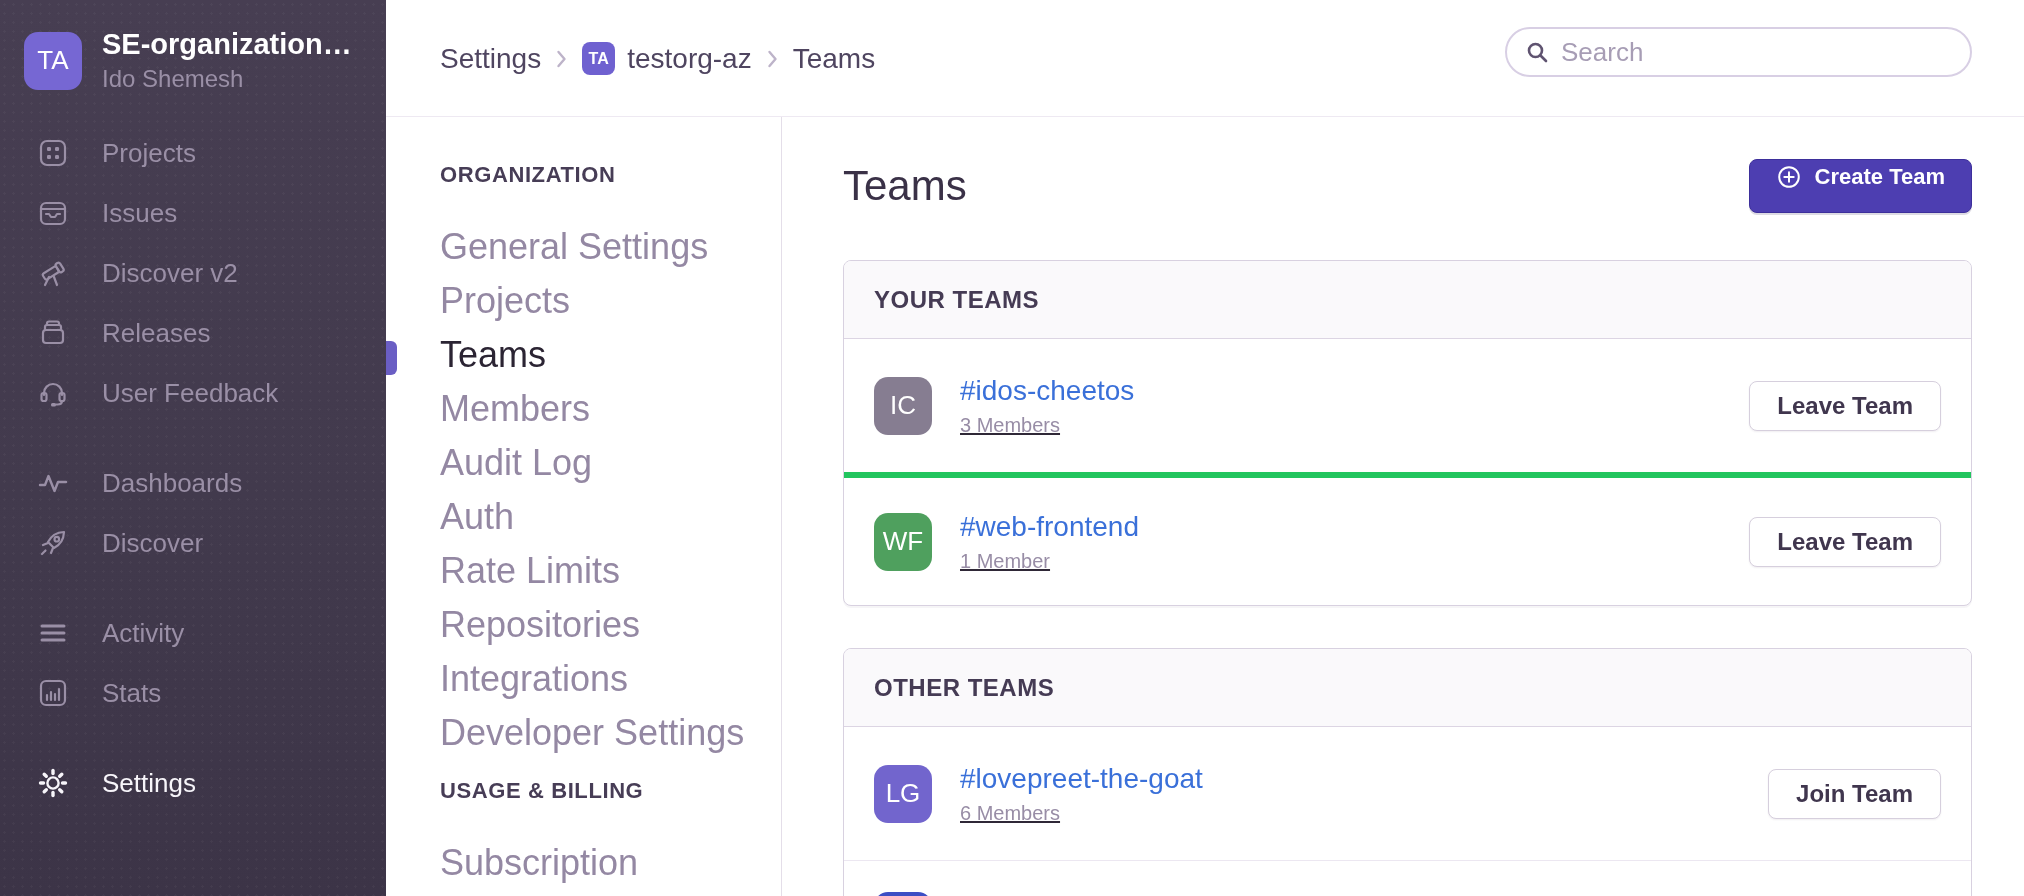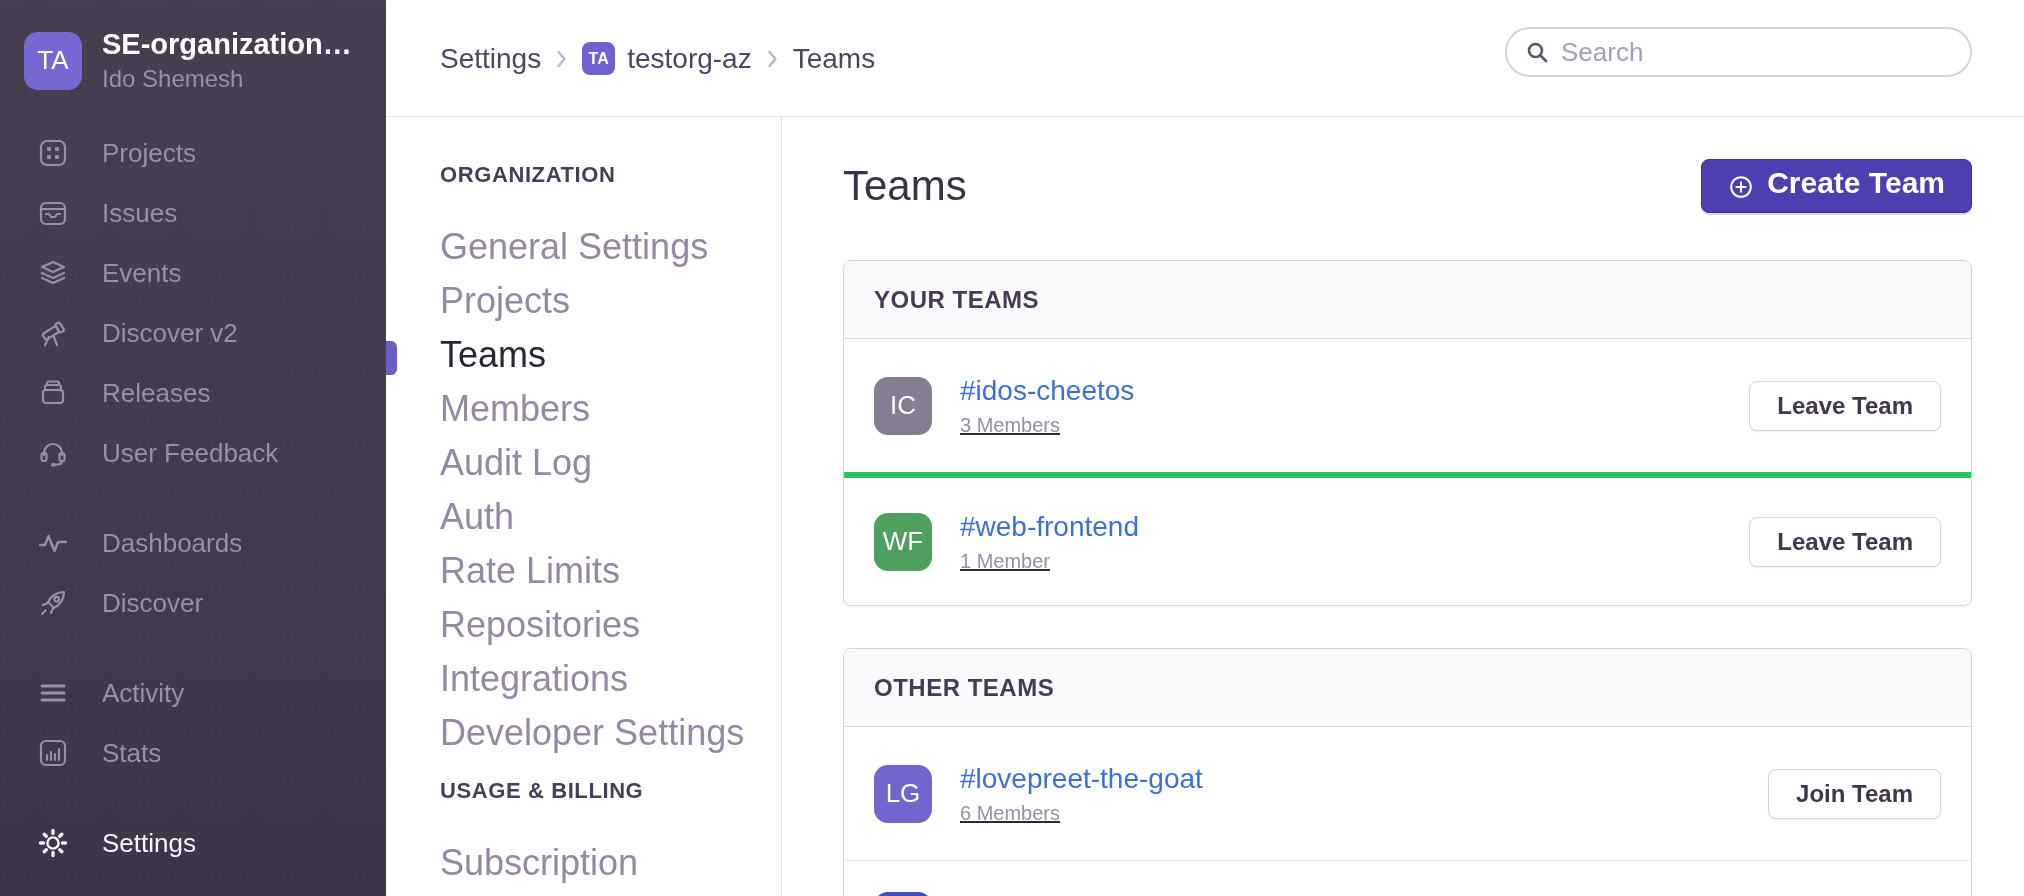--- a/index.html
+++ b/index.html
@@ -79,23 +79,23 @@
   .active-bar {
     position:absolute; left:0px; top:341px; width:11px; height:34px;
     background:#6a5ec4; border-radius:0 6px 6px 0; z-index:3;
   }
 
   
   .main { position:absolute; left:396px; top:117px; right:0; bottom:0; padding:0 52px 0 61px; overflow:hidden; }
   .main-header { display:flex; align-items:center; justify-content:space-between; margin-top:41px; height:56px; }
   .page-title { font-size:42px; font-weight:500; color:#3a3147; }
   .primary-btn {
-    display:flex; align-items:flex-end; gap:13px; height:54px; padding:12px 26px;
+    display:flex; align-items:flex-start; gap:13px; height:54px; padding:4px 26px;
     background:#4d3eb1; border:1px solid #3d2f9b; border-radius:8px;
-    color:#fff; font-size:30px; font-weight:700; cursor:pointer;
+    color:#fff; font-size:22px; font-weight:700; cursor:pointer;
     font-family:"Liberation Sans","DejaVu Sans",sans-serif;
     box-shadow:0 2px 0 rgba(30,15,70,0.15);
   }
   .primary-btn .icon { width:26px; height:26px; display:flex; }
 
   .panel {
     border:1px solid #d8d1e0; border-radius:8px; background:#fff;
     box-shadow:0 2px 0 rgba(37,11,54,0.04); overflow:hidden;
   }
   .panel-1 { margin-top:46px; }
@@ -150,30 +150,20 @@
       </div>
       <div class="side-item">
         <span class="icon">
           <svg width="34" height="34" viewBox="0 0 34 34" fill="none" stroke="currentColor" stroke-width="2.2" stroke-linecap="round" stroke-linejoin="round">
               <rect x="5" y="7" width="24" height="21" rx="5"></rect>
               <path d="M5 13h24"></path>
               <path d="M10 18h3l2 3h4l2-3h3"></path>
             </svg>
         </span>
         <span>Issues</span>
-      </div>
-      <div class="side-item">
-        <span class="icon">
-          <svg width="34" height="34" viewBox="0 0 34 34" fill="none" stroke="currentColor" stroke-width="2.2" stroke-linecap="round" stroke-linejoin="round">
-              <path d="M6 11l11-5 11 5-11 5z"></path>
-              <path d="M6 17l11 5 11-5"></path>
-              <path d="M6 22l11 5 11-5"></path>
-            </svg>
-        </span>
-        <span>Events</span>
       </div>
       <div class="side-item">
         <span class="icon">
           <svg width="34" height="34" viewBox="0 0 34 34" fill="none" stroke="currentColor" stroke-width="2.2" stroke-linecap="round" stroke-linejoin="round">
               <g transform="rotate(-32 17 15)">
                 <rect x="6" y="12" width="16" height="7" rx="2"></rect>
                 <rect x="22" y="10.5" width="5" height="10" rx="2"></rect>
               </g>
               <path d="M13 21l-4 8"></path>
               <path d="M18 21l3 8"></path>

